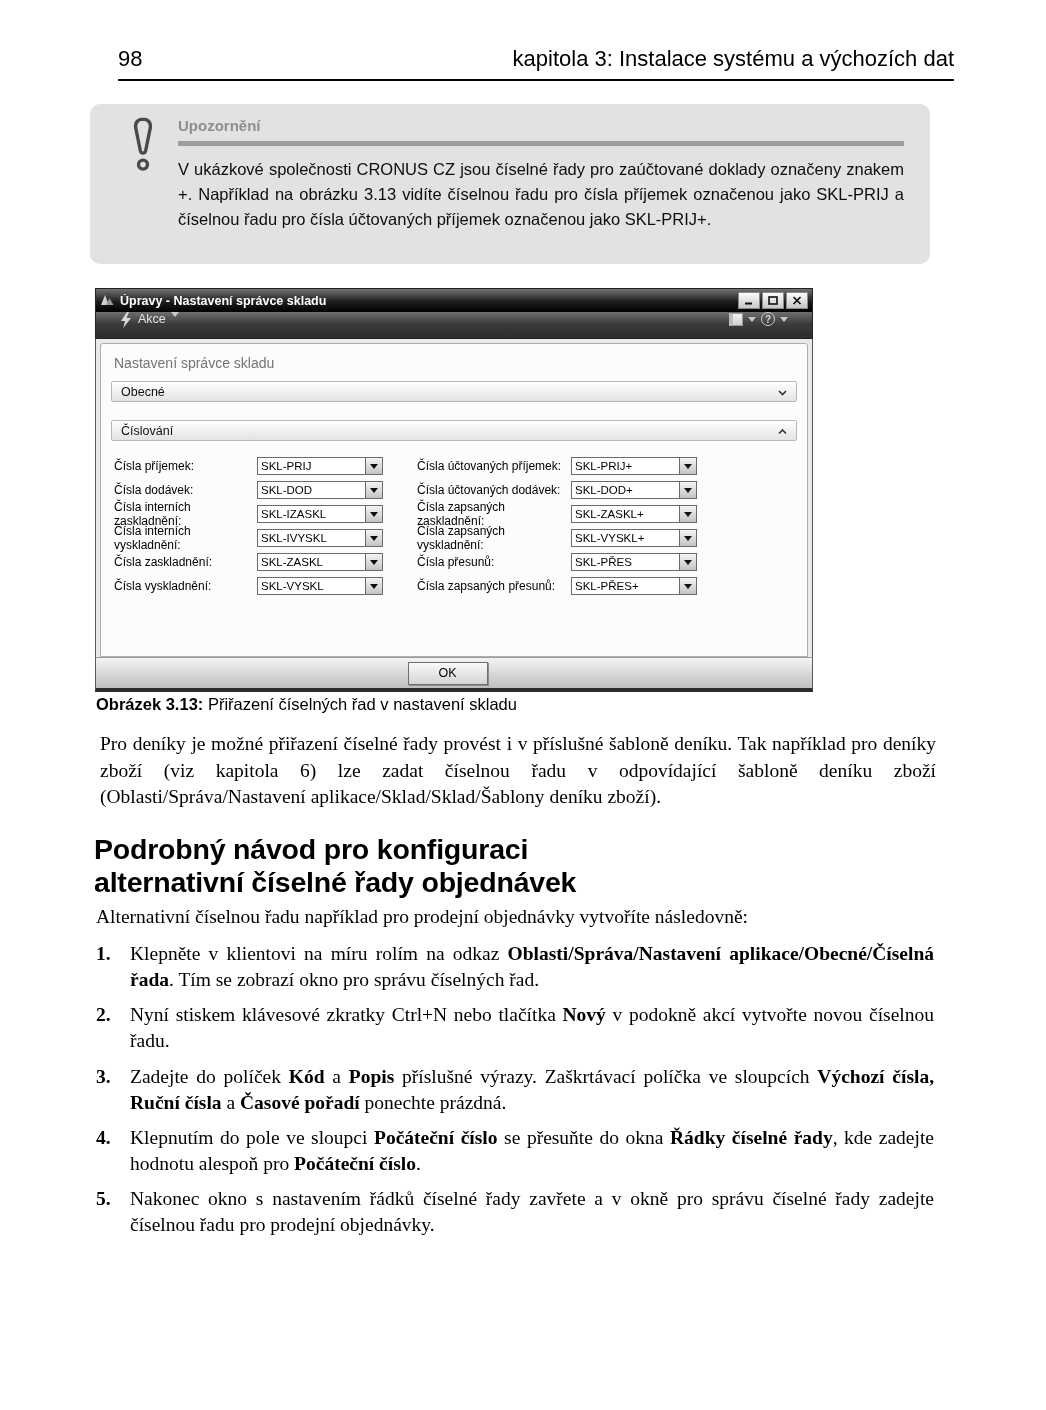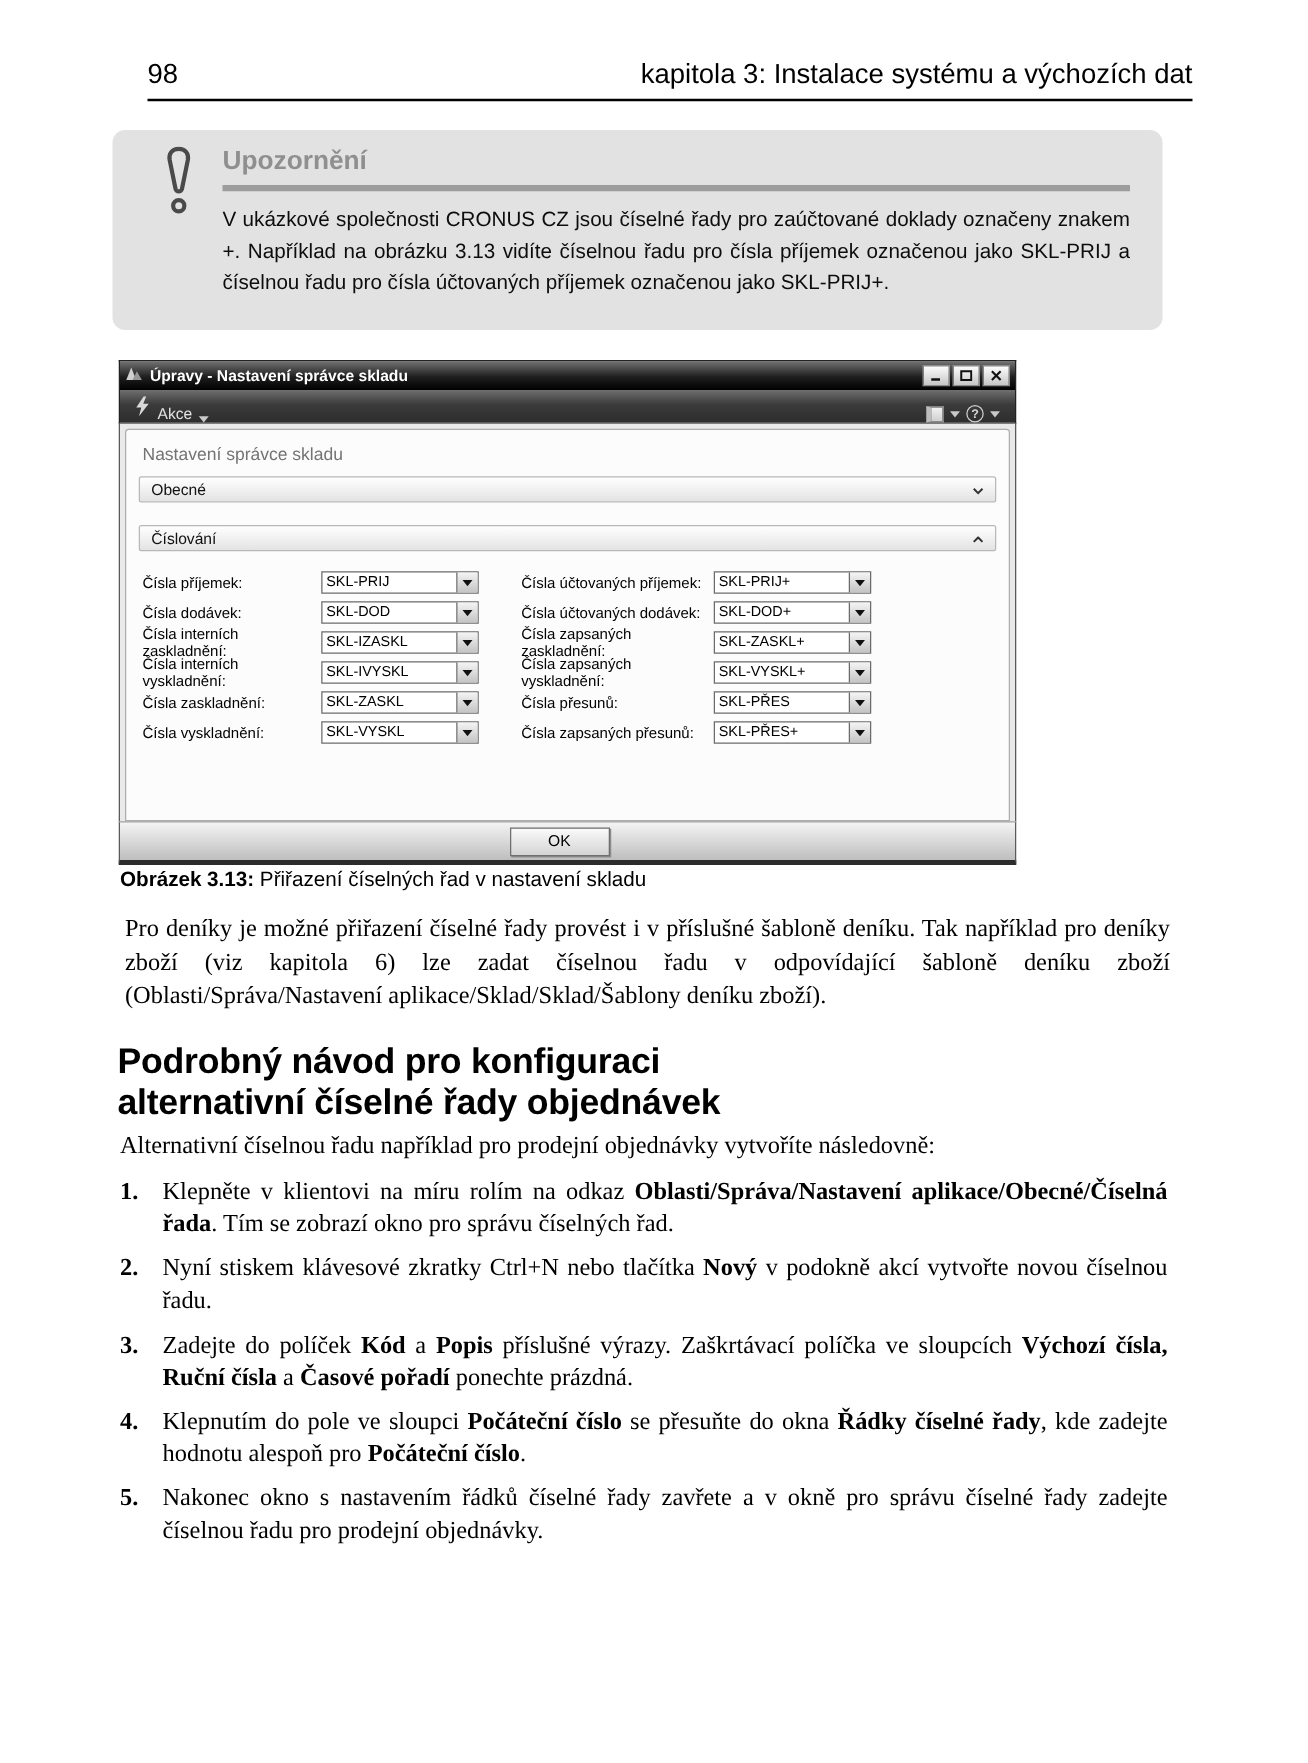--- a/index.html
+++ b/index.html
@@ -11,36 +11,36 @@
     justify-content:space-between;align-items:baseline;border-bottom:2.5px solid #000;
     padding-bottom:7px;font-size:22px;margin-left:22px;}
   .page-number{font-size:22px;}
   .chapter-title{font-size:22px;}
 
   
   .warning-box{position:absolute;left:90px;top:104px;width:840px;height:160px;
     background:#e2e2e2;border-radius:10px;}
   .warning-icon{position:absolute;left:36px;top:13px;}
   .warning-content{position:absolute;left:88px;top:13px;right:26px;}
-  .warning-title{font-weight:bold;font-size:21px;color:#8f8f8f;}
+  .warning-title{font-weight:bold;font-size:15px;color:#8f8f8f;}
   .warning-rule{height:5px;background:#9d9d9d;margin-top:7px;}
   .warning-text{margin-top:11px;font-size:16.5px;line-height:1.53;text-align:justify;color:#0d0d0d;}
 
   
   .dialog{position:absolute;left:95px;top:288px;width:718px;font-family:"Liberation Sans",sans-serif;}
   .titlebar{height:23px;background:linear-gradient(#727272,#1e1e1e 55%,#000);
     display:flex;align-items:center;padding:0 4px;border:1px solid #222;border-bottom:none;}
   .title-text{color:#fff;font-size:12.5px;font-weight:bold;margin-left:5px;flex:1;
     white-space:nowrap;overflow:hidden;}
   .win-buttons{display:flex;gap:2px;}
   .win-btn{width:20px;height:15px;background:linear-gradient(#fdfdfd,#c6c6c6);
     border:1px solid #8a8a8a;display:flex;align-items:center;justify-content:center;}
 
   .toolbar{height:26px;background:linear-gradient(#6f6f6f,#3b3b3b 45%,#2d2d2d);
-    display:flex;align-items:flex-end;padding:0 12px;border:1px solid #222;border-top:none;}
+    display:flex;align-items:flex-start;padding:0 24px;border:1px solid #222;border-top:none;}
   .akce-label{color:#e3e3e3;font-size:12.5px;margin:0 5px 0 6px;}
   .caret{width:0;height:0;border-left:4px solid transparent;border-right:4px solid transparent;
     border-top:5px solid #c9c9c9;display:inline-block;}
   .toolbar-right{margin-left:auto;display:flex;align-items:center;gap:5px;}
   .panel-icon{width:14px;height:13px;background:linear-gradient(#f2f2f2,#cfcfcf);
     border:1px solid #9a9a9a;box-sizing:border-box;border-left:4px solid #bdbdbd;}
   .help-icon{width:14px;height:14px;border-radius:50%;border:1.5px solid #cfcfcf;color:#d6d6d6;
     font-size:10px;font-weight:bold;display:flex;align-items:center;justify-content:center;box-sizing:border-box;}
 
   .dialog-main{background:#e9e9e9;border:1px solid #5a5a5a;border-top:none;border-bottom:none;

